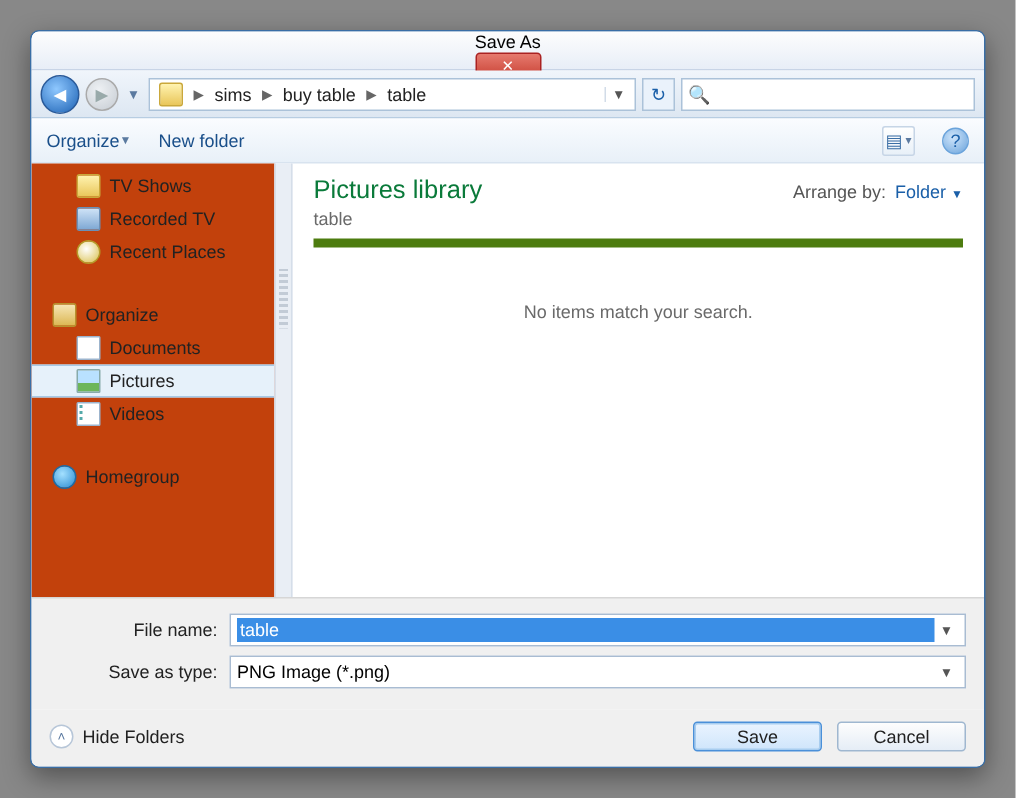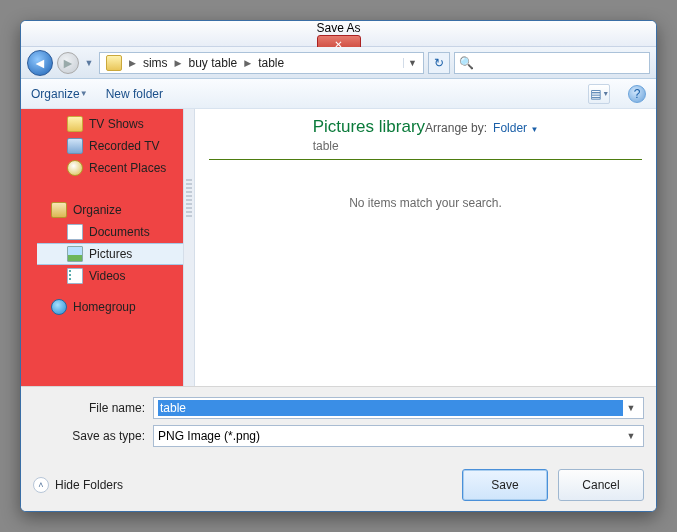--- a/index.html
+++ b/index.html
@@ -22,59 +22,59 @@
 .addrdrop { width:18px; text-align:center; color:#555; border-left:1px solid #d2dce8; font-size:9px;}
 .refresh { width:22px; height:22px; border:1px solid #abc2d9; background:#eaf2fb; display:flex;align-items:center;justify-content:center; color:#1a5fa8; }
 .searchbox { width: 196px; height: 22px; background: #fff; border: 1px solid #abc2d9; display: flex; align-items: center; padding: 0 4px; }
 .searchbox input { flex:1; border:none; outline:none; font-style: italic; color:#888; }
 .searchbox .mag { color:#888; font-size:12px; }
 .toolbar { height: 30px; background: linear-gradient(#fafcff, #e8f0f8); border-bottom: 1px solid #d8e3ef; display: flex; align-items: center; padding: 0 10px; gap: 18px; }
 .toolbar .tb { color:#1a4f8a; display:flex; align-items:center; gap:0; }
 .toolbar .spacer { flex:1; }
 .toolbar .iconbtn { width:22px; height:20px; border:1px solid #c6d5e6; border-radius:2px; background:linear-gradient(#fff,#e8f0f8); display:flex;align-items:center;justify-content:center; }
 .content { flex:1; display:flex; min-height:0; }
-.sidebar { width: 162px; background:#ef4444; overflow:hidden;padding-left:16px; }
+.sidebar { width: 162px; background:#c2410c; overflow:hidden; }
 .splitter { width: 12px; background:#e9eef5; border-left:1px solid #d5dee9; border-right:1px solid #d5dee9; position:relative; display:flex; align-items:flex-start; justify-content:center; padding-top:70px;}
 .splitgrip { width:6px; height:40px; background:repeating-linear-gradient(#c2cbd6 0 2px, transparent 2px 4px); }
 .tree { list-style:none; padding: 4px 0; }
 .tree li { display:flex; align-items:center; gap:6px; padding: 3px 0 3px 14px; color:#222; white-space:nowrap; }
 .tree li.indent { padding-left: 30px; }
 .tree li.selected { background:#e6f1fa; border:1px solid #a6c9e6; border-left:none; border-right:none; padding-top:2px; padding-bottom:2px;}
 .ticon { width:16px; height:16px; flex:0 0 16px; }
 .i-folder { background:linear-gradient(#fff3b0,#e9c65a); border:1px solid #caa83b; border-radius:2px; }
 .i-monitor { background:linear-gradient(#cfe3f7,#7ea8d4); border:1px solid #6a90b8; border-radius:2px; }
 .i-clock { border-radius:50%; background:radial-gradient(circle at 40% 35%,#fff,#d9bf4a); border:1px solid #b59a2a; }
 .i-lib { background:linear-gradient(#f6e6b6,#dcb753); border:1px solid #b7922e; border-radius:2px; position:relative; }
 .i-doc { background:#fff; border:1px solid #9cb4cd; border-radius:1px; }
 .i-music { background:#fff; border:1px solid #9cb4cd; border-radius:1px; position:relative; }
 .i-music::after { content:"♪"; position:absolute; left:2px; top:-2px; color:#2a6fb5; font-size:11px;}
 .i-pic { background:linear-gradient(#b9e1ff 60%,#6db65a 60%); border:1px solid #8aa; border-radius:1px; }
 .i-vid { background:#fff; border:1px solid #9cb4cd; border-radius:1px; position:relative;}
 .i-vid::before { content:""; position:absolute; left:1px; top:1px; bottom:1px; width:2px; background:repeating-linear-gradient(#5aa 0 2px, transparent 2px 4px);}
 .i-home { border-radius:50%; background:radial-gradient(circle at 40% 35%,#a4e0ff,#2a8bd0); border:1px solid #1f6aa3; }
 .tree .grp { font-weight:400; }
 .main { flex:1; padding: 8px 14px; display:flex; flex-direction:column; }
-.libheader { display:flex; align-items:flex-start; justify-content:center; border-bottom:1px solid #4d7c0f; padding-bottom:6px;}
+.libheader { display:flex; align-items:flex-start; justify-content:space-between; border-bottom:6px solid #4d7c0f; padding-bottom:6px;}
 .libtitle { color:#0a7a3a; font-size:17px; }
 .libsub { color:#6a6a6a; margin-top:2px; }
 .arrange { color:#555; display:flex; gap:6px; align-items:center; padding-top:4px;}
 .arrange a { color:#1a5fa8; text-decoration:none; }
 .empty { flex:1; display:flex; align-items:flex-start; justify-content:center; padding-top:36px; color:#6a6a6a; }
 .bottom { background:#f0f0f0; border-top:1px solid #d6d6d6; padding: 10px 12px 8px 12px; }
 .row { display:flex; align-items:center; margin-bottom:6px; }
 .row label { width: 120px; text-align:right; padding-right:8px; color:#222; }
 .combo { flex:1; height:22px; border:1px solid #a9bcd2; background:#fff; display:flex; align-items:center; padding:0 4px; position:relative; }
 .combo .val { flex:1; white-space:nowrap; overflow:hidden; }
 .combo .val.sel { background:#3a8ee6; color:#fff; padding: 1px 2px; display:inline-block; }
 .combo .dd { width:16px; text-align:center; color:#555; font-size:9px;}
 .footer { display:flex; align-items:center; padding: 8px 12px 10px 12px; gap:10px; background:#f0f0f0;}
 .footer .hf { display:flex; align-items:center; gap:6px; color:#222; }
 .hf .chev { width:16px;height:16px;border:1px solid #b7c6d8;border-radius:50%;display:flex;align-items:center;justify-content:center;font-size:9px;color:#5b7aa0;background:#fff;}
 .footer .spacer { flex:1; }
-.btn { width:86px; height:32px; border:1px solid #9fb7d0; border-radius:3px; background:linear-gradient(#fdfdfd,#e5edf6); color:#222; display:flex;align-items:center;justify-content:center;}
+.btn { width:86px; height:20px; border:1px solid #9fb7d0; border-radius:3px; background:linear-gradient(#fdfdfd,#e5edf6); color:#222; display:flex;align-items:center;justify-content:center;}
 .btn.primary { border-color:#4a90d9; box-shadow:0 0 0 1px #a8cdef inset; background:linear-gradient(#eaf4ff,#cfe5fb); }
 </style>
 </head>
 <body>
 
 <div class="window">
 
   <div class="titlebar">
     <div class="appicon"></div>
     <div class="title">Save As</div>
@@ -145,21 +145,21 @@
           </li>
         <li class="indent selected">
             <span class="ticon i-pic"></span>
             <span>Pictures</span>
           </li>
         <li class="indent">
             <span class="ticon i-vid"></span>
             <span>Videos</span>
           </li>
       </ul>
-      <ul class="tree" style="margin-top:1px">
+      <ul class="tree" style="margin-top:12px">
         <li class="grp">
             <span class="ticon i-home"></span>
             <span>Homegroup</span>
           </li>
       </ul>
     </div>
     <div class="splitter">
         <div class="splitgrip"></div>
       </div>
     <div class="main">

